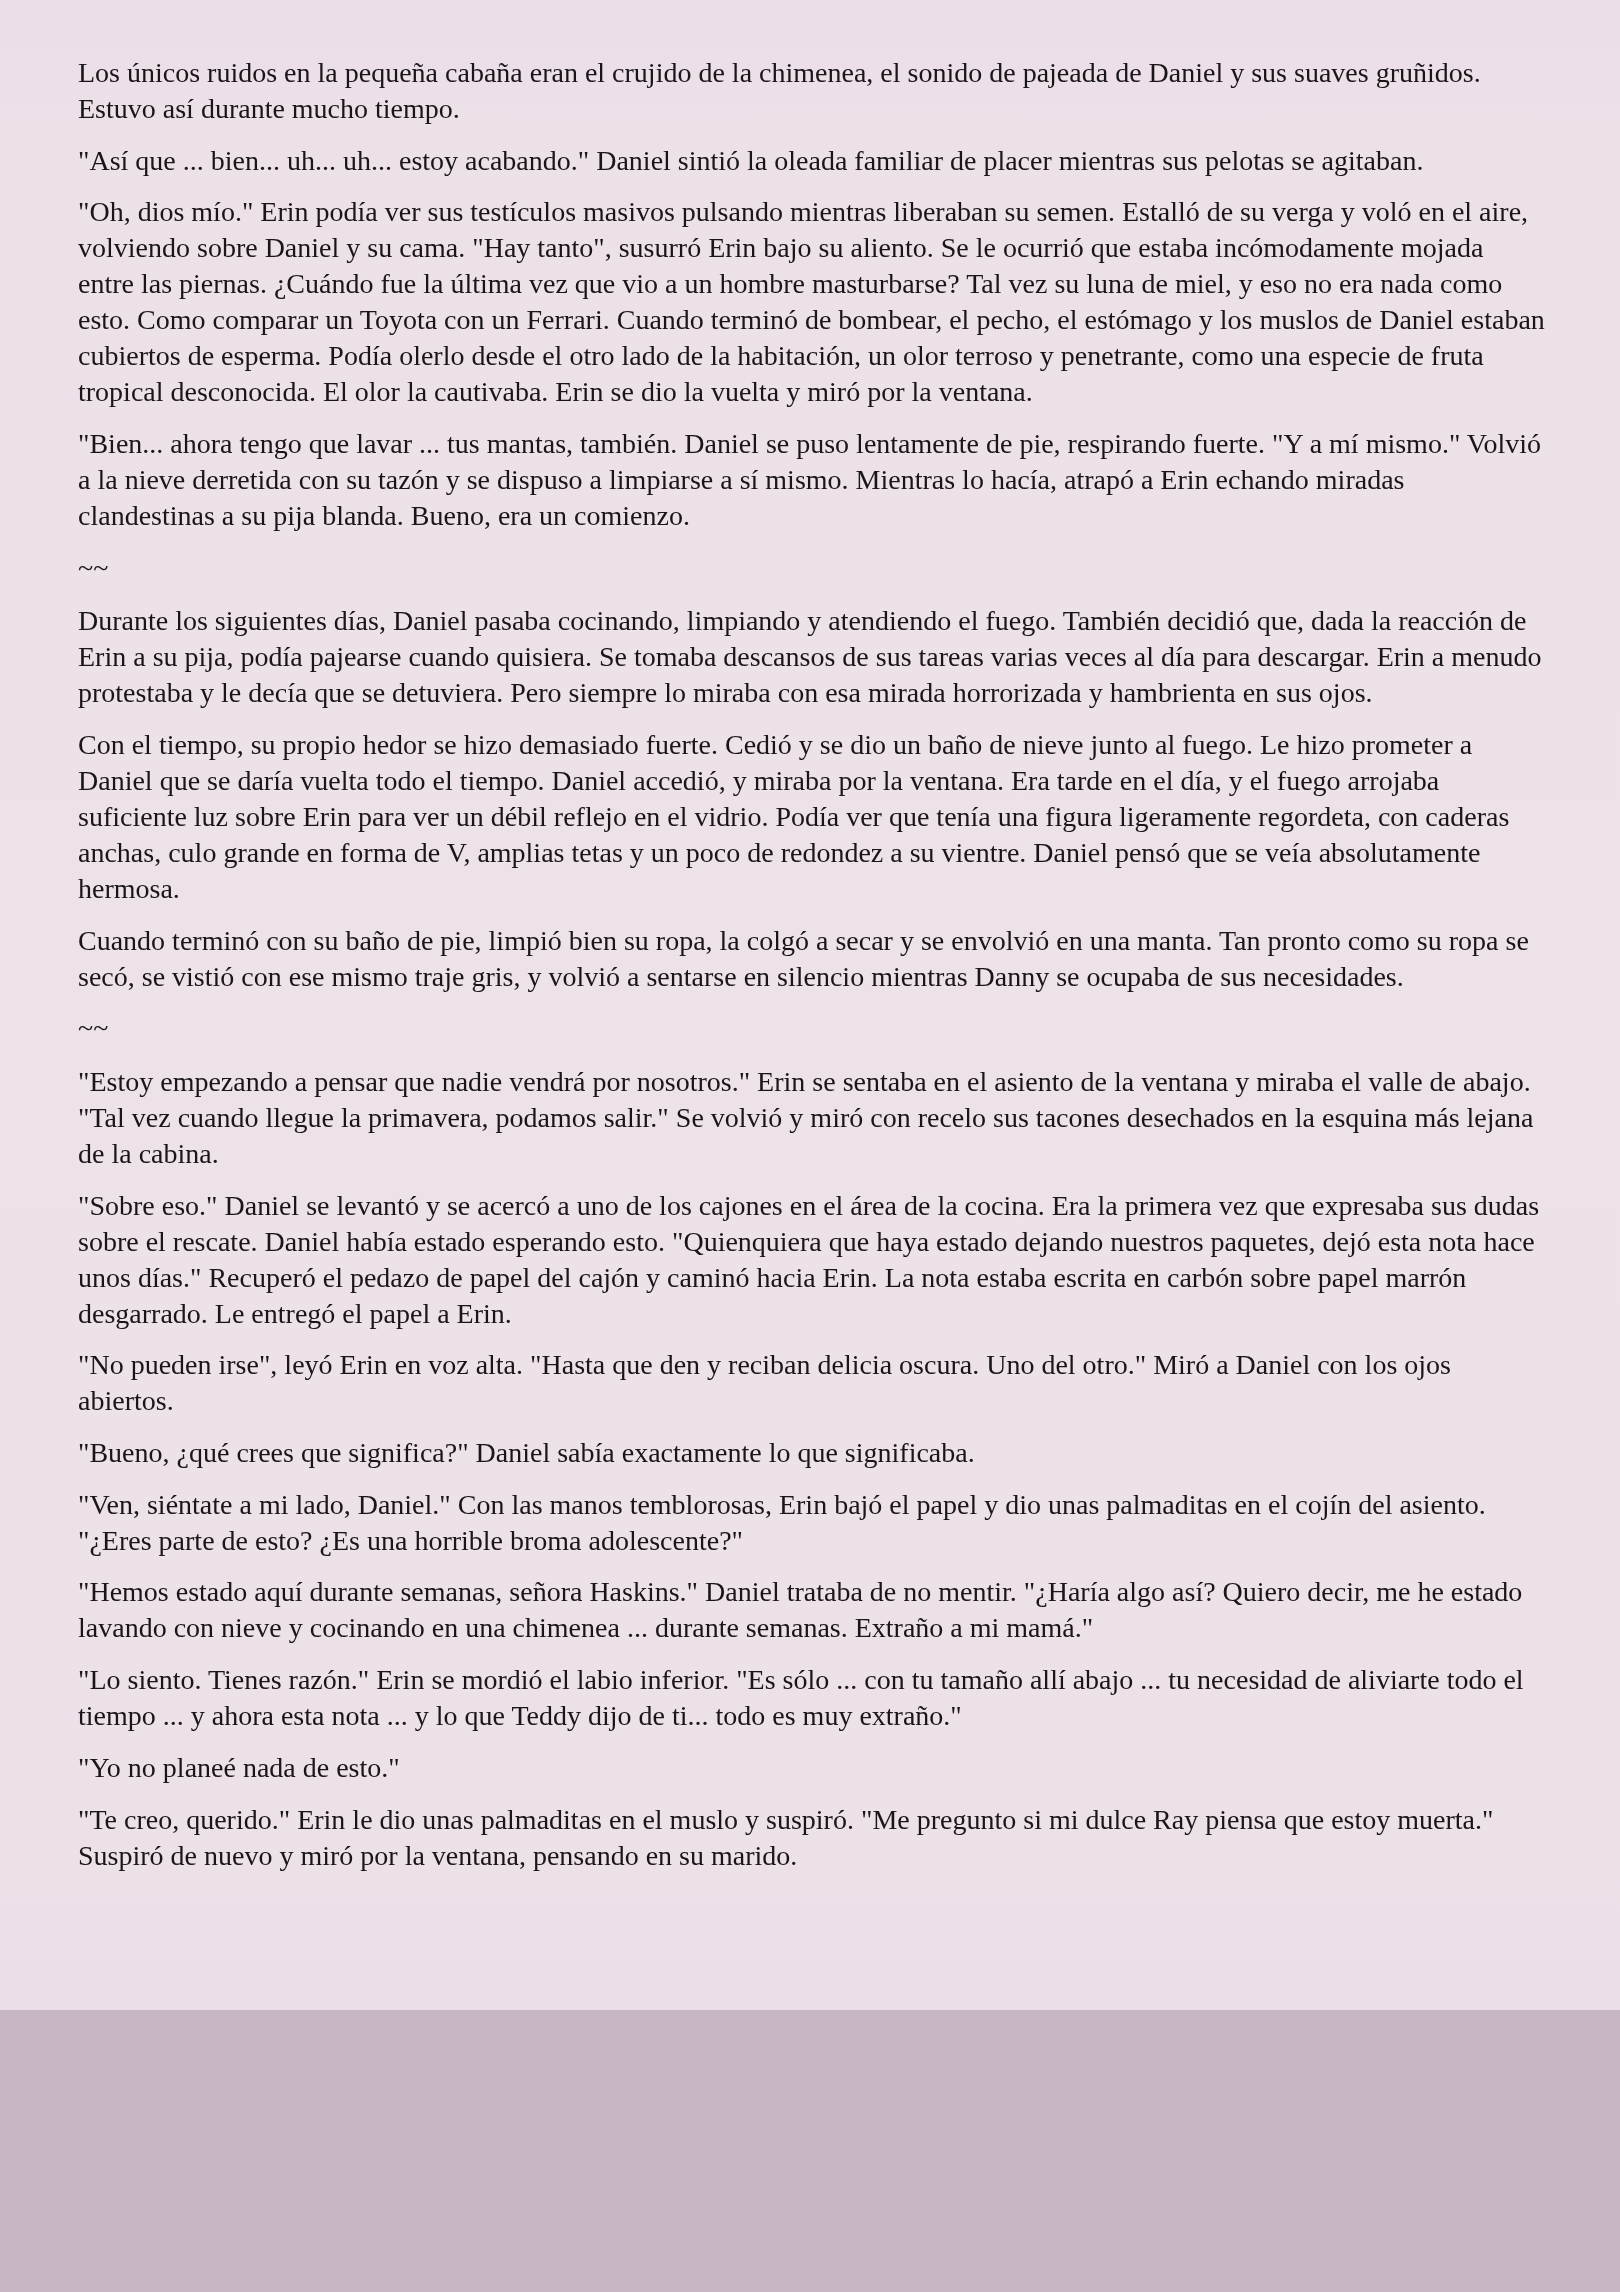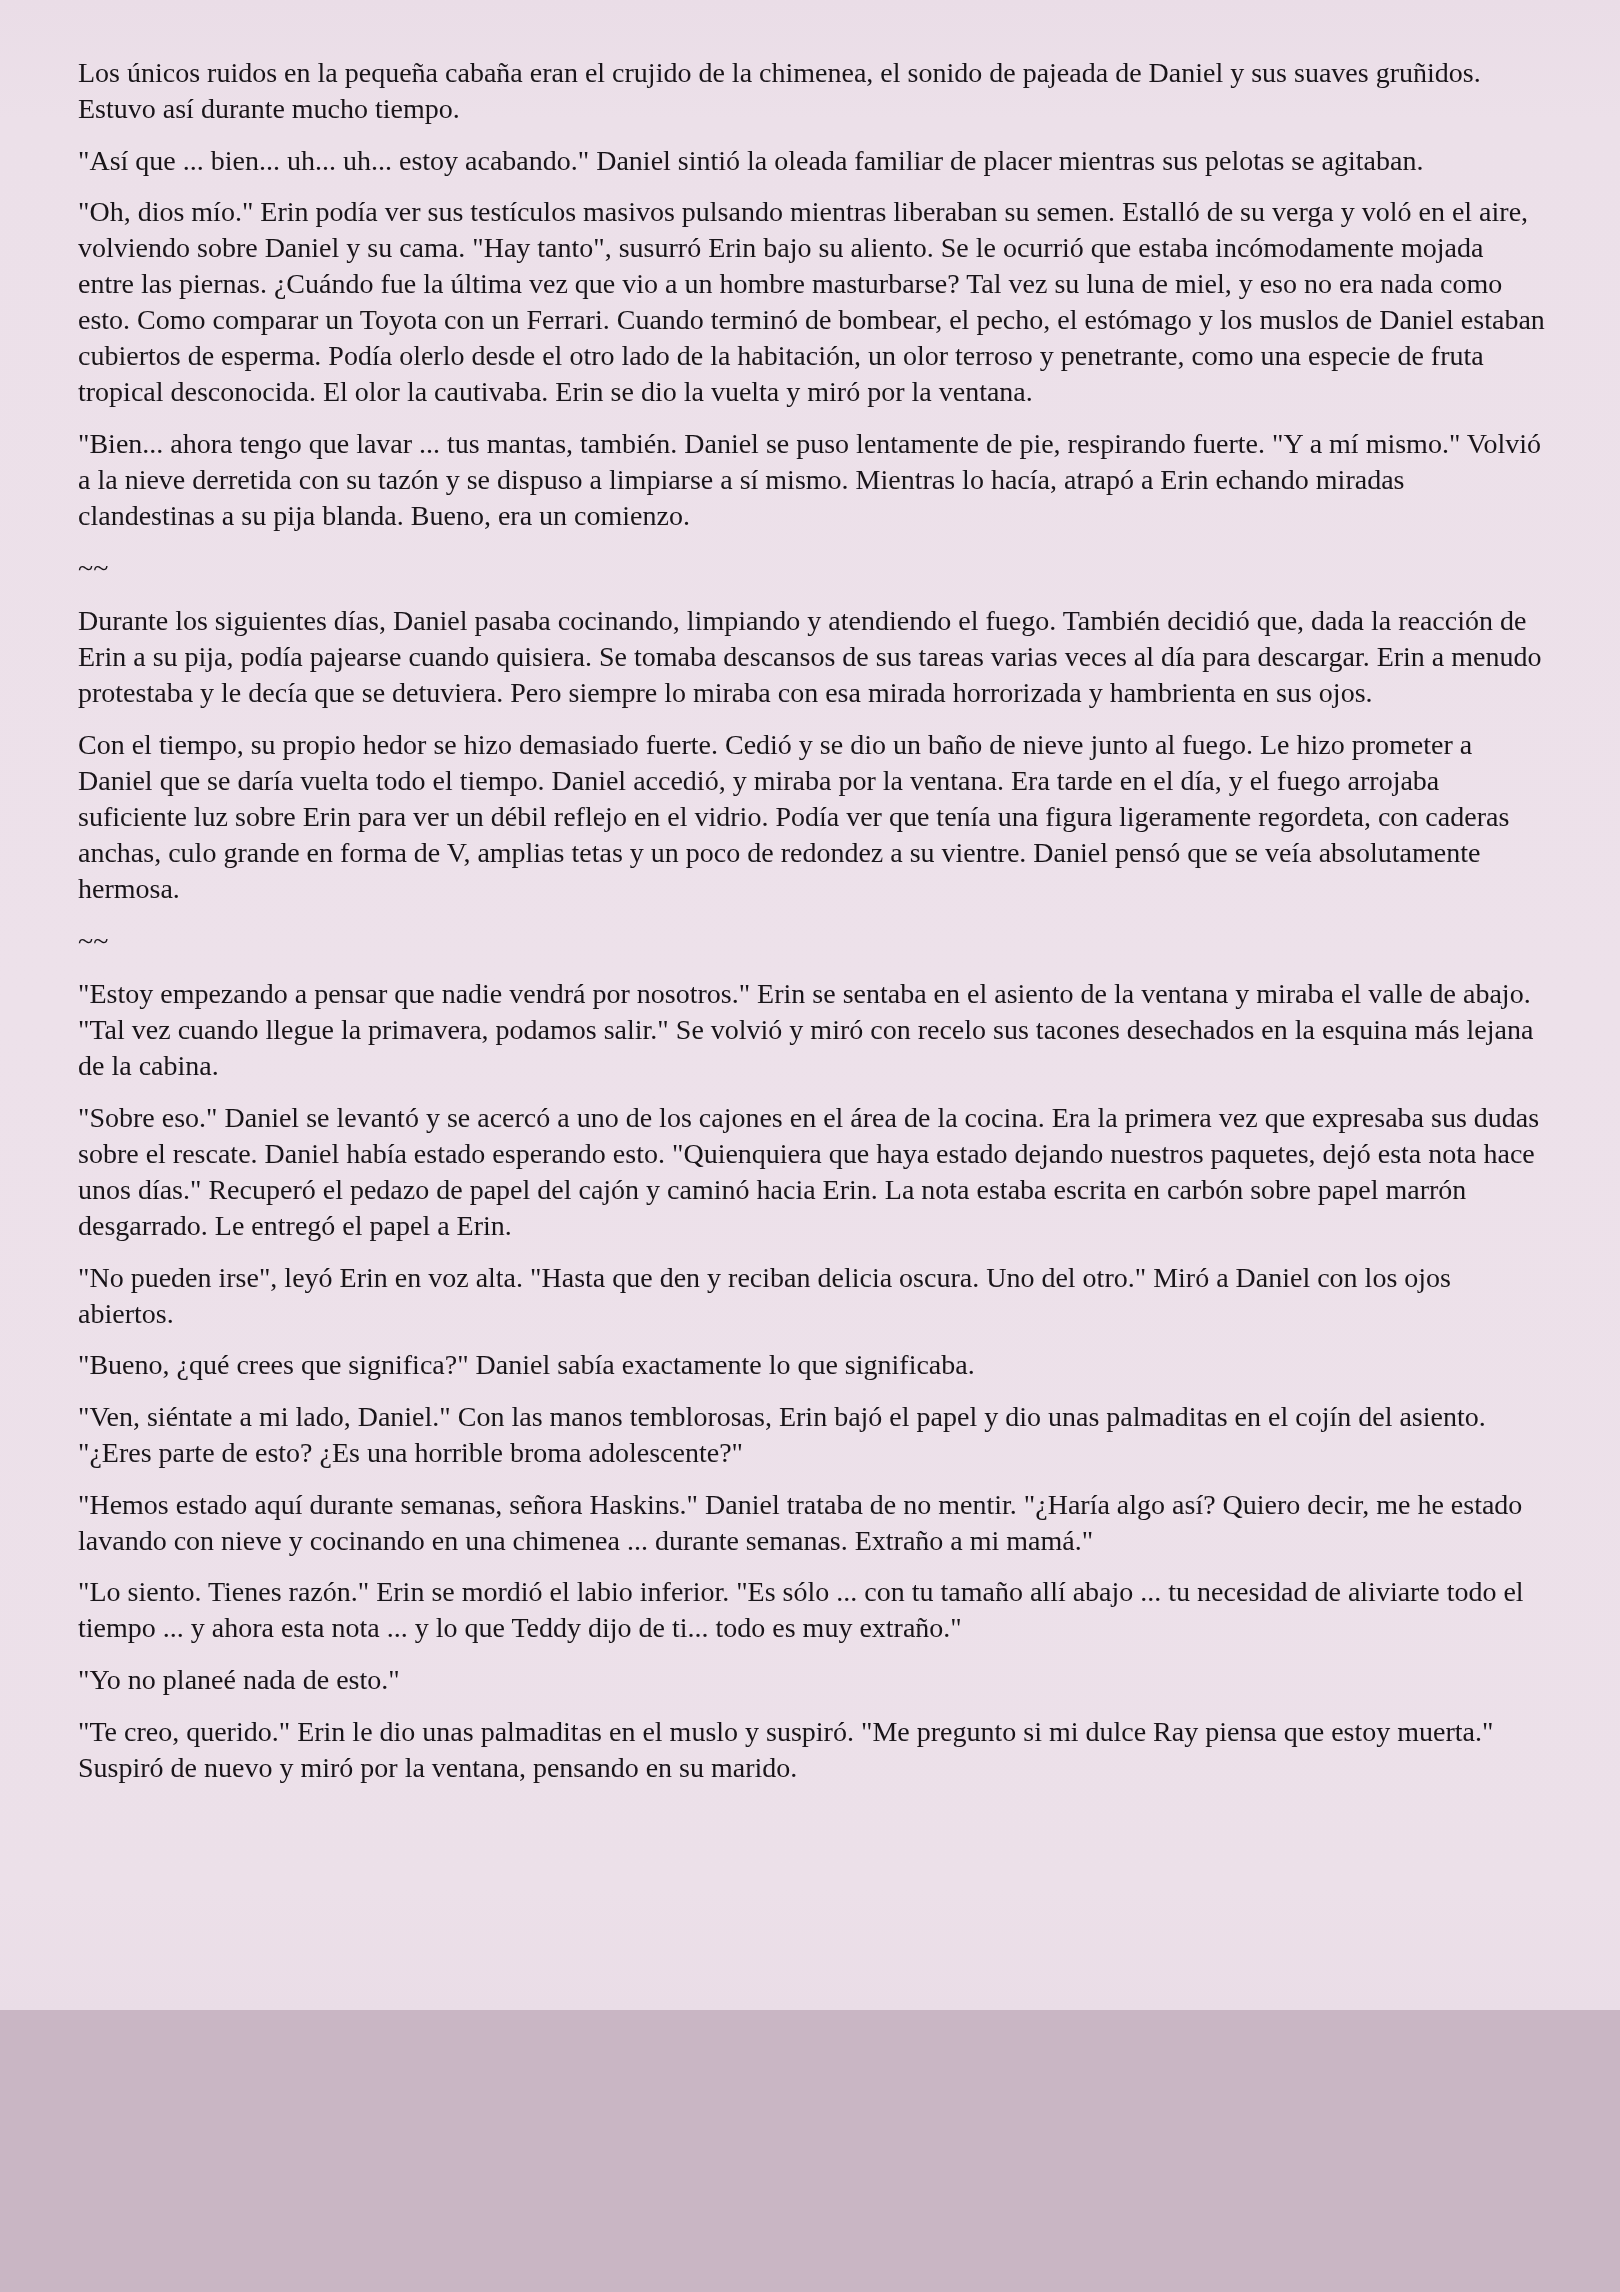--- a/index.html
+++ b/index.html
@@ -57,20 +57,21 @@
 
 <div class="page">
   <div class="content" id="story-text">
       <p class="para">Los únicos ruidos en la pequeña cabaña eran el crujido de la chimenea, el sonido de pajeada de Daniel y sus suaves gruñidos. Estuvo así durante mucho tiempo.</p>
       <p class="para">"Así que ... bien... uh... uh... estoy acabando." Daniel sintió la oleada familiar de placer mientras sus pelotas se agitaban.</p>
       <p class="para">"Oh, dios mío." Erin podía ver sus testículos masivos pulsando mientras liberaban su semen. Estalló de su verga y voló en el aire, volviendo sobre Daniel y su cama. "Hay tanto", susurró Erin bajo su aliento. Se le ocurrió que estaba incómodamente mojada entre las piernas. ¿Cuándo fue la última vez que vio a un hombre masturbarse? Tal vez su luna de miel, y eso no era nada como esto. Como comparar un Toyota con un Ferrari. Cuando terminó de bombear, el pecho, el estómago y los muslos de Daniel estaban cubiertos de esperma. Podía olerlo desde el otro lado de la habitación, un olor terroso y penetrante, como una especie de fruta tropical desconocida. El olor la cautivaba. Erin se dio la vuelta y miró por la ventana.</p>
       <p class="para">"Bien... ahora tengo que lavar ... tus mantas, también. Daniel se puso lentamente de pie, respirando fuerte. "Y a mí mismo." Volvió a la nieve derretida con su tazón y se dispuso a limpiarse a sí mismo. Mientras lo hacía, atrapó a Erin echando miradas clandestinas a su pija blanda. Bueno, era un comienzo.</p>
       <p class="para sep">~~</p>
       <p class="para">Durante los siguientes días, Daniel pasaba cocinando, limpiando y atendiendo el fuego. También decidió que, dada la reacción de Erin a su pija, podía pajearse cuando quisiera. Se tomaba descansos de sus tareas varias veces al día para descargar. Erin a menudo protestaba y le decía que se detuviera. Pero siempre lo miraba con esa mirada horrorizada y hambrienta en sus ojos.</p>
       <p class="para">Con el tiempo, su propio hedor se hizo demasiado fuerte. Cedió y se dio un baño de nieve junto al fuego. Le hizo prometer a Daniel que se daría vuelta todo el tiempo. Daniel accedió, y miraba por la ventana. Era tarde en el día, y el fuego arrojaba suficiente luz sobre Erin para ver un débil reflejo en el vidrio. Podía ver que tenía una figura ligeramente regordeta, con caderas anchas, culo grande en forma de V, amplias tetas y un poco de redondez a su vientre. Daniel pensó que se veía absolutamente hermosa.</p>
+      <p class="para">Cuando terminó con su baño de pie, limpió bien su ropa, la colgó a secar y se envolvió en una manta. Tan pronto como su ropa se secó, se vistió con ese mismo traje gris, y volvió a sentarse en silencio mientras Danny se ocupaba de sus necesidades.</p>
       <p class="para sep">~~</p>
       <p class="para">"Estoy empezando a pensar que nadie vendrá por nosotros." Erin se sentaba en el asiento de la ventana y miraba el valle de abajo. "Tal vez cuando llegue la primavera, podamos salir." Se volvió y miró con recelo sus tacones desechados en la esquina más lejana de la cabina.</p>
       <p class="para">"Sobre eso." Daniel se levantó y se acercó a uno de los cajones en el área de la cocina. Era la primera vez que expresaba sus dudas sobre el rescate. Daniel había estado esperando esto. "Quienquiera que haya estado dejando nuestros paquetes, dejó esta nota hace unos días." Recuperó el pedazo de papel del cajón y caminó hacia Erin. La nota estaba escrita en carbón sobre papel marrón desgarrado. Le entregó el papel a Erin.</p>
       <p class="para">"No pueden irse", leyó Erin en voz alta. "Hasta que den y reciban delicia oscura. Uno del otro." Miró a Daniel con los ojos abiertos.</p>
       <p class="para">"Bueno, ¿qué crees que significa?" Daniel sabía exactamente lo que significaba.</p>
       <p class="para">"Ven, siéntate a mi lado, Daniel." Con las manos temblorosas, Erin bajó el papel y dio unas palmaditas en el cojín del asiento. "¿Eres parte de esto? ¿Es una horrible broma adolescente?"</p>
       <p class="para">"Hemos estado aquí durante semanas, señora Haskins." Daniel trataba de no mentir. "¿Haría algo así? Quiero decir, me he estado lavando con nieve y cocinando en una chimenea ... durante semanas. Extraño a mi mamá."</p>
       <p class="para">"Lo siento. Tienes razón." Erin se mordió el labio inferior. "Es sólo ... con tu tamaño allí abajo ... tu necesidad de aliviarte todo el tiempo ... y ahora esta nota ... y lo que Teddy dijo de ti... todo es muy extraño."</p>
       <p class="para">"Yo no planeé nada de esto."</p>
       <p class="para">"Te creo, querido." Erin le dio unas palmaditas en el muslo y suspiró. "Me pregunto si mi dulce Ray piensa que estoy muerta." Suspiró de nuevo y miró por la ventana, pensando en su marido.</p>

